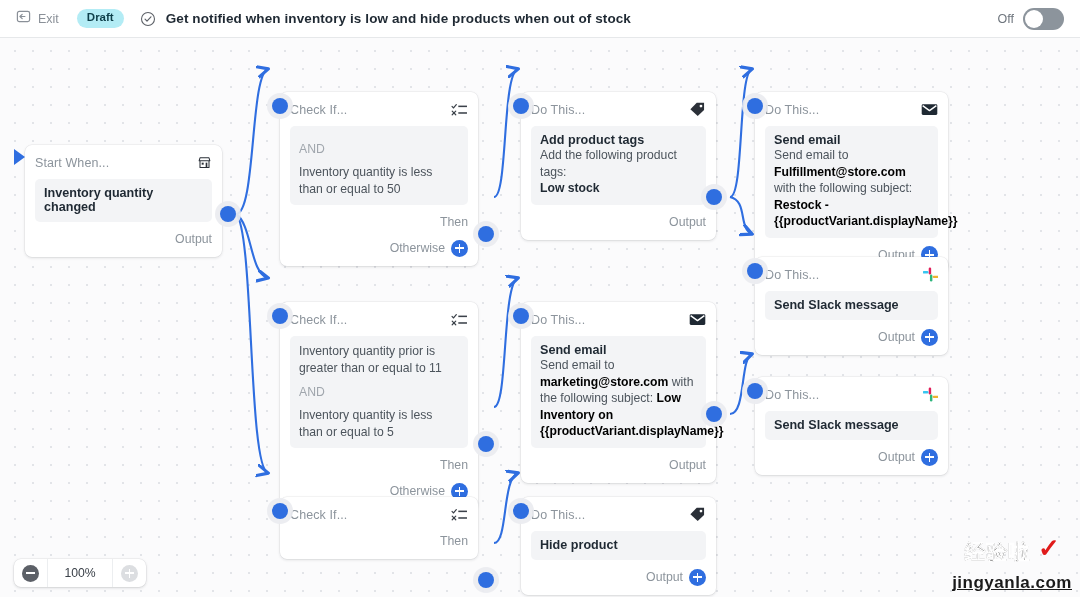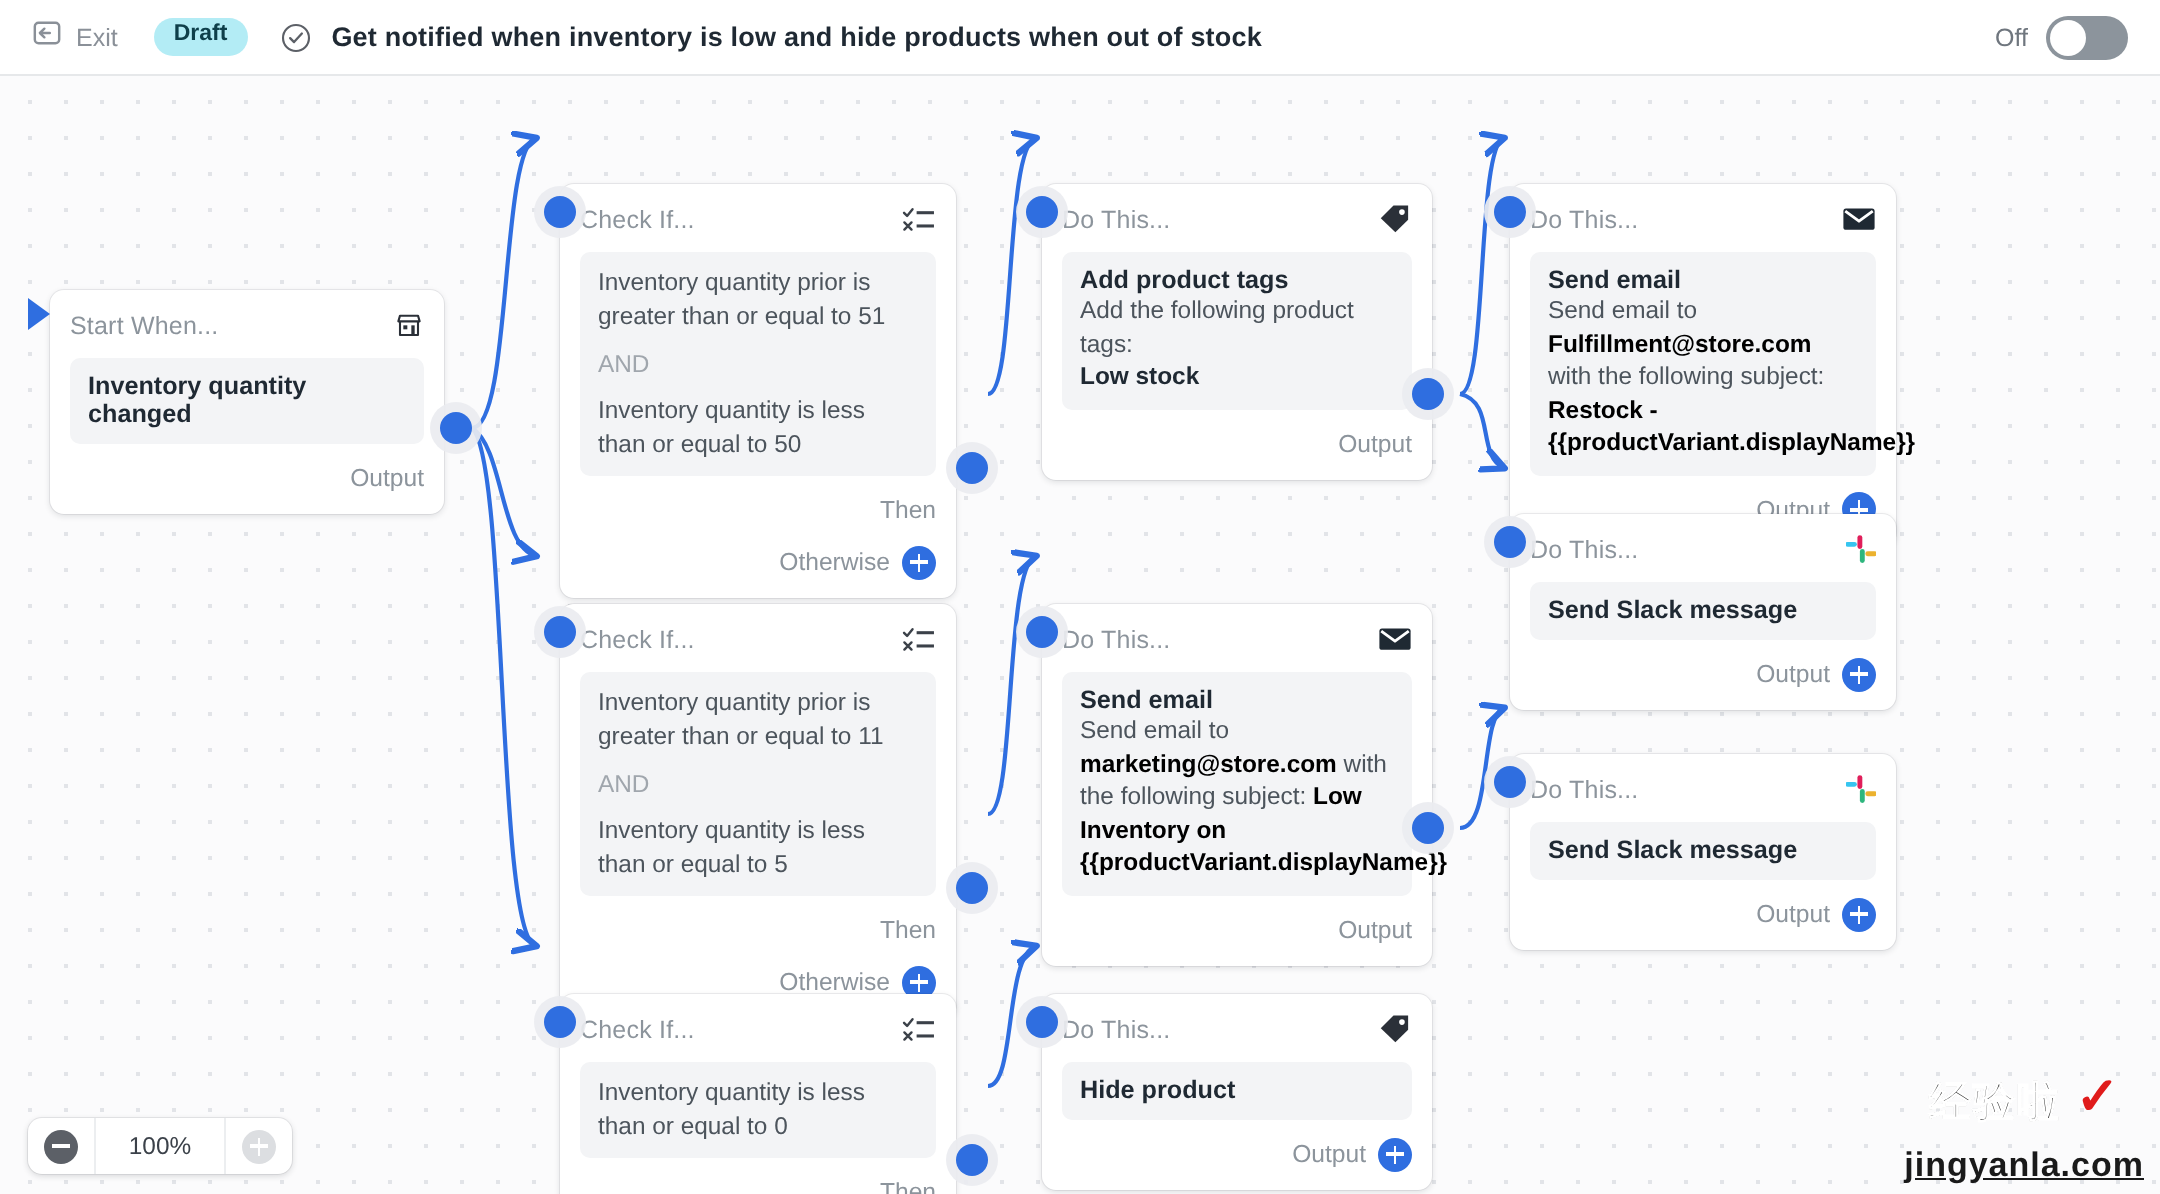--- a/index.html
+++ b/index.html
@@ -265,21 +265,20 @@
       <span class="hicon">
         <svg width="17" height="15" viewBox="0 0 20 16">
           <path d="M1.2 4.4 L3 6.2 L6.2 2.2" fill="none" stroke="#3b4149" stroke-width="1.4" stroke-linecap="round" stroke-linejoin="round"></path>
           <rect x="8.6" y="3.4" width="10.2" height="1.8" fill="#3b4149"></rect>
           <path d="M1.4 10 L5.6 14.2 M5.6 10 L1.4 14.2" stroke="#3b4149" stroke-width="1.4" stroke-linecap="round"></path>
           <rect x="8.6" y="11.2" width="10.2" height="1.8" fill="#3b4149"></rect>
         </svg>
       </span>
     </div>
     <div class="body-box">
-      <div class="b-text">Inventory quantity prior is greater than or equal to 51</div>
       <div class="b-and">AND</div>
       <div class="b-text">Inventory quantity is less than or equal to 50</div>
     </div>
     <div class="footrow">
       <span class="foot-label">Then</span>
     </div>
     <div class="footrow">
       <span class="foot-label">Otherwise</span>
       <span class="plus"></span>
     </div>
@@ -319,23 +318,20 @@
     <div class="card-head">
       <span class="ttl">Check If...</span>
       <span class="hicon">
         <svg width="17" height="15" viewBox="0 0 20 16">
           <path d="M1.2 4.4 L3 6.2 L6.2 2.2" fill="none" stroke="#3b4149" stroke-width="1.4" stroke-linecap="round" stroke-linejoin="round"></path>
           <rect x="8.6" y="3.4" width="10.2" height="1.8" fill="#3b4149"></rect>
           <path d="M1.4 10 L5.6 14.2 M5.6 10 L1.4 14.2" stroke="#3b4149" stroke-width="1.4" stroke-linecap="round"></path>
           <rect x="8.6" y="11.2" width="10.2" height="1.8" fill="#3b4149"></rect>
         </svg>
       </span>
-    </div>
-    <div class="body-box">
-      <div class="b-text">Inventory quantity is less than or equal to 0</div>
     </div>
     <div class="footrow">
       <span class="foot-label">Then</span>
     </div>
 
   </div>
   <div class="dot" style="left:478px; top:534px;"></div>
 
   <div class="dot" style="left:513px; top:60px;"></div>
   <div class="card" style="left:521px; top:54px; width:195px;">

